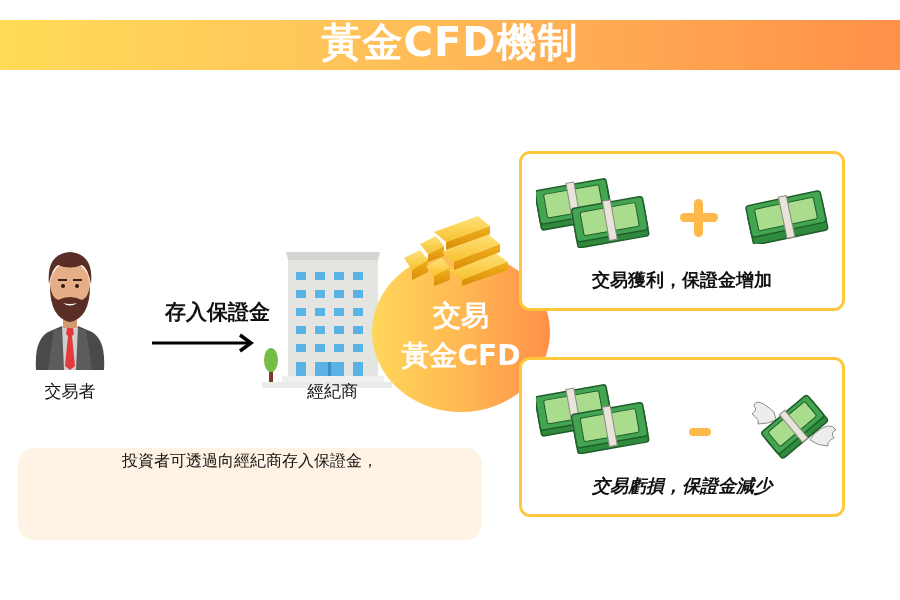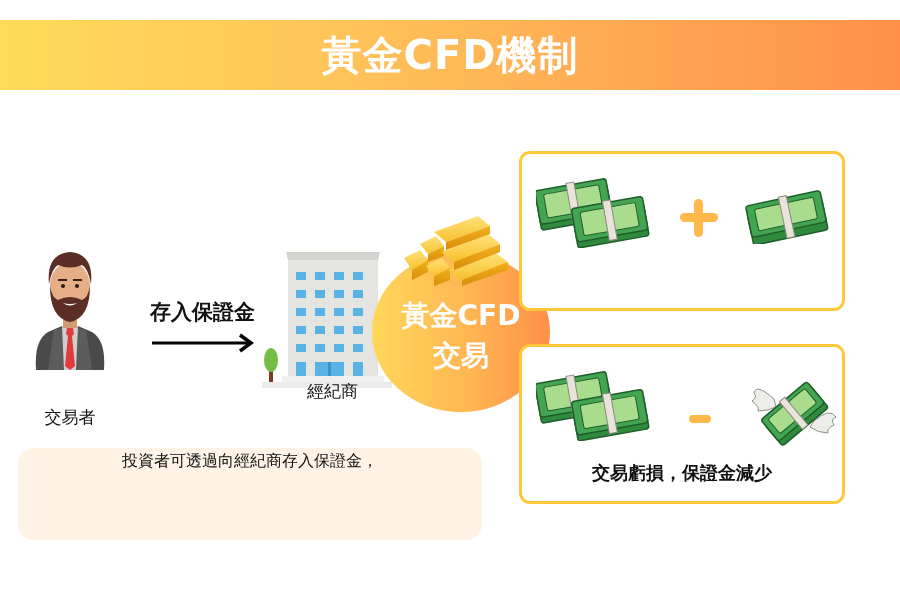--- a/index.html
+++ b/index.html
@@ -1,21 +1,21 @@
 <!DOCTYPE html>
 <html><head>
 <meta charset="utf-8">
 <style>
   html,body{margin:0;padding:0;}
   body{width:900px;height:600px;background:#ffffff;position:relative;overflow:hidden;font-family:"DejaVu Sans","Liberation Sans",sans-serif;}
   .abs{position:absolute;}
-  .header{left:0;top:20px;width:900px;height:70px;background:linear-gradient(90deg,#FFDB58 0%,#FFC65A 35%,#FFA852 70%,#FF9048 100%);display:flex;align-items:center;justify-content:center;}
+  .header{left:0;top:20px;width:900px;height:50px;background:linear-gradient(90deg,#FFDB58 0%,#FFC65A 35%,#FFA852 70%,#FF9048 100%);display:flex;align-items:flex-end;justify-content:center;}
   .header-title{color:#ffffff;font-weight:bold;font-size:40px;letter-spacing:1px;}
   .label{color:#111;font-size:17px;text-align:center;}
-  .deposit-label{left:135px;top:298px;width:135px;font-weight:bold;font-size:21px;color:#111;text-align:center;}
+  .deposit-label{left:135px;top:298px;width:135px;font-weight:bold;font-size:21px;color:#111;text-align:right;}
   .circle{left:372px;top:252px;width:178px;height:160px;border-radius:50%;background:linear-gradient(90deg,#FFD75A 0%,#FFB552 55%,#FF9048 100%);display:flex;flex-direction:column;align-items:center;justify-content:center;padding-top:8px;box-sizing:border-box;}
   .circle-line{color:#fff;font-weight:bold;font-size:28px;line-height:40px;}
   .box{left:519px;width:326px;height:160px;border:3px solid #FFC83A;border-radius:11px;box-sizing:border-box;background:#fff;}
   .box-text{position:absolute;left:0;right:0;bottom:16px;text-align:center;font-weight:bold;font-size:18px;color:#111;}
   .caption{left:18px;top:448px;width:464px;height:92px;background:#FEF3E4;border-radius:16px;display:flex;flex-direction:column;align-items:center;justify-content:flex-start;}
   .caption-line{font-size:16px;color:#111;line-height:25px;}
   .plus-h{position:absolute;width:38px;height:9px;border-radius:5px;background:#FFB84A;}
   .plus-v{position:absolute;width:9px;height:38px;border-radius:5px;background:#FFB84A;}
 </style>
 </head>
@@ -45,21 +45,21 @@
     <path d="M20 38 Q20 70 40 74 Q60 70 60 38 Q58 50 52 52 Q40 46 28 52 Q22 50 20 38 Z" fill="#5A2E24"></path>
 
     <path d="M33 55 Q40 60 47 55 Q40 57 33 55 Z" fill="#ffffff"></path>
 
     <circle cx="33" cy="38" r="2" fill="#2A1A14"></circle>
     <circle cx="47" cy="38" r="2" fill="#2A1A14"></circle>
     <rect x="28" y="31" width="9" height="2" fill="#3A1E18"></rect>
     <rect x="43" y="31" width="9" height="2" fill="#3A1E18"></rect>
   </svg>
 </div>
-<div class="abs label" style="left:20px;top:406px;width:100px;">交易者</div>
+<div class="abs label" style="left:20px;top:380px;width:100px;">交易者</div>
 
 <div class="abs deposit-label">存入保證金</div>
 <div class="abs" style="left:152px;top:333px;width:105px;height:20px;">
   <svg width="105" height="20" viewBox="0 0 105 20">
     <line x1="0" y1="10" x2="98" y2="10" stroke="#000" stroke-width="3"></line>
     <polyline points="88,2 99,10 88,18" fill="none" stroke="#000" stroke-width="3.5" stroke-linejoin="miter"></polyline>
   </svg>
 </div>
 
 <div class="abs" style="left:262px;top:250px;width:130px;height:140px;">
@@ -97,22 +97,22 @@
       <rect x="34" y="112" width="10" height="14"></rect>
         <rect x="53" y="112" width="29" height="14"></rect>
         <rect x="91" y="112" width="10" height="14"></rect>
     </g>
     <rect x="66" y="112" width="3" height="14" fill="#3E8FC4"></rect>
   </svg>
 </div>
 <div class="abs label" style="left:280px;top:380px;width:105px;">經紀商</div>
 
 <div class="abs circle">
+  <span class="circle-line">交易</span>
   <span class="circle-line">黃金CFD</span>
-  <span class="circle-line">交易</span>
 </div>
 
 <div class="abs" style="left:398px;top:214px;width:116px;height:72px;">
   <svg width="116" height="72" viewBox="0 0 116 72">
     <defs>
       <linearGradient id="gtop" x1="0" y1="0" x2="0" y2="1">
         <stop offset="0" stop-color="#FFE27A"></stop>
           <stop offset="1" stop-color="#F7C12E"></stop>
       </linearGradient>
       <linearGradient id="gside" x1="0" y1="0" x2="0" y2="1">
@@ -168,23 +168,24 @@
   <div class="abs" style="left:222px;top:30px;width:85px;height:60px;">
     <svg width="85" height="60" viewBox="0 0 85 60">
       <g transform="rotate(-12 42 30)">
         <rect x="4" y="22" width="76" height="32" rx="3" fill="#2F8A3E" stroke="#1F5E2A" stroke-width="1.5"></rect>
         <rect x="4" y="14" width="76" height="32" rx="3" fill="#43A552" stroke="#1F5E2A" stroke-width="1.5"></rect>
         <rect x="12" y="19" width="60" height="22" rx="2" fill="#A9DC8C" stroke="#1F5E2A" stroke-width="1"></rect>
         <rect x="38" y="12" width="8" height="42" fill="#E8E4DA" stroke="#8C8A84" stroke-width="1"></rect>
       </g>
     </svg>
   </div>
-</div>
-
-<div class="abs box" style="top:344px;">
+  <div class="box-text">交易獲利，保證金增加</div>
+</div>
+
+<div class="abs box" style="top:357px;font-style:italic;">
   <div class="abs" style="left:14px;top:22px;width:115px;height:72px;">
     <svg width="115" height="72" viewBox="0 0 115 72">
       <g transform="rotate(-10 40 30)">
         <rect x="2" y="14" width="72" height="34" rx="3" fill="#2F8A3E" stroke="#1F5E2A" stroke-width="1.5"></rect>
         <rect x="2" y="8" width="72" height="34" rx="3" fill="#43A552" stroke="#1F5E2A" stroke-width="1.5"></rect>
         <rect x="10" y="13" width="56" height="24" rx="2" fill="#A9DC8C" stroke="#1F5E2A" stroke-width="1"></rect>
         <rect x="34" y="6" width="8" height="40" fill="#E8E4DA" stroke="#8C8A84" stroke-width="1"></rect>
       </g>
       <g transform="rotate(-10 75 45)">
         <rect x="38" y="32" width="72" height="34" rx="3" fill="#2F8A3E" stroke="#1F5E2A" stroke-width="1.5"></rect>

